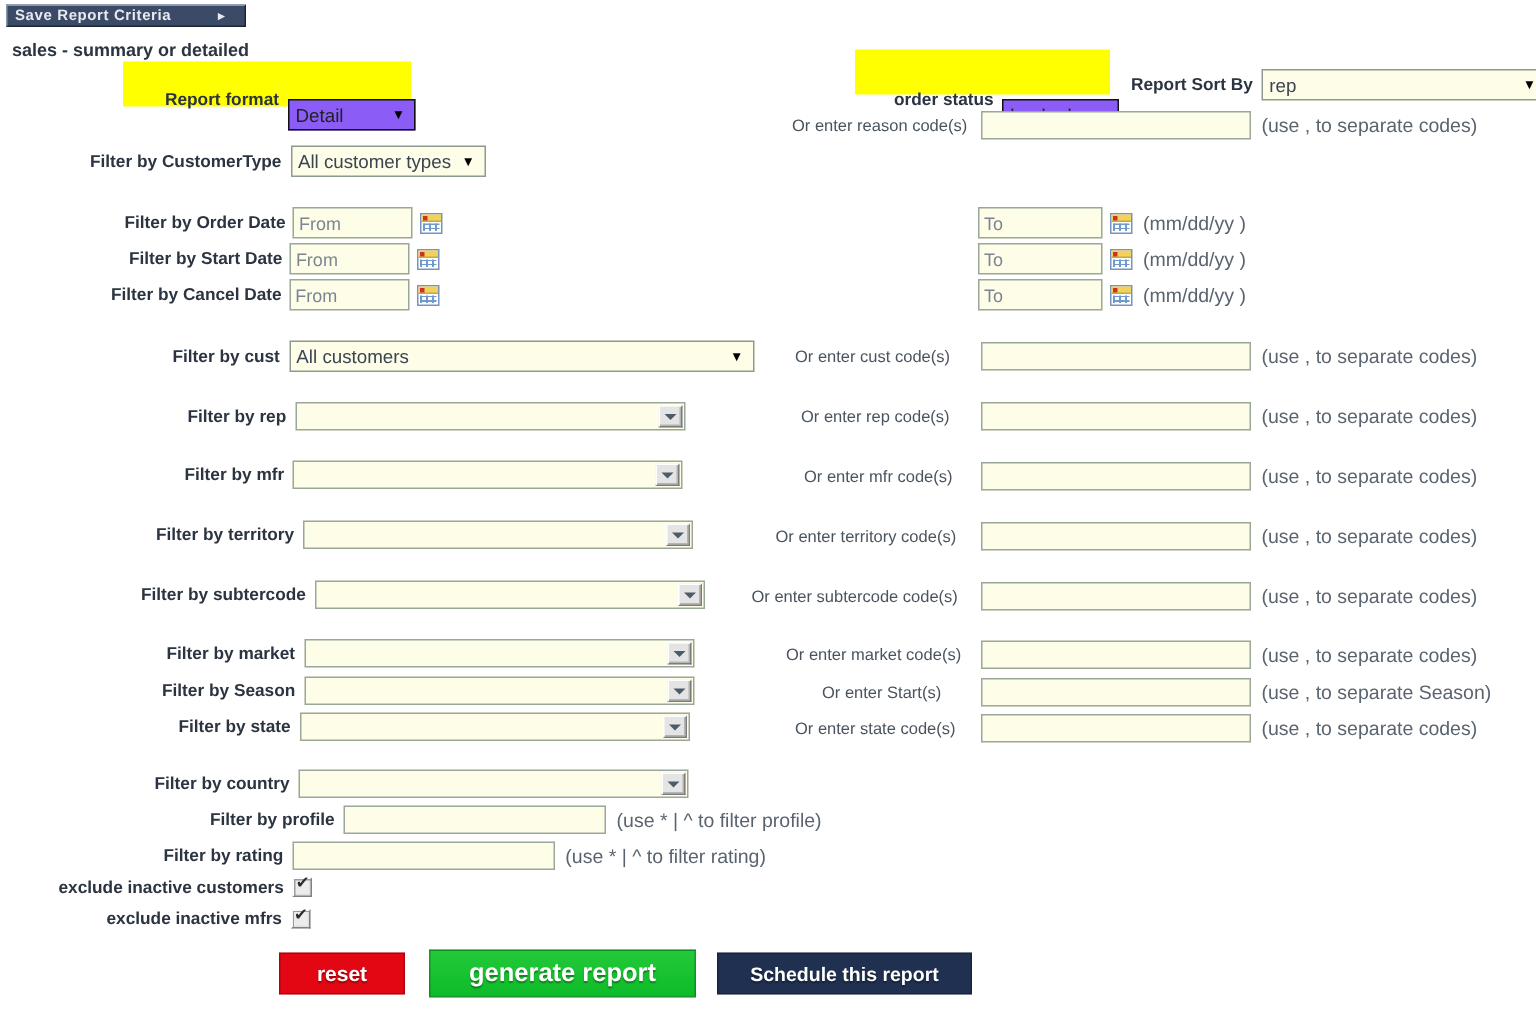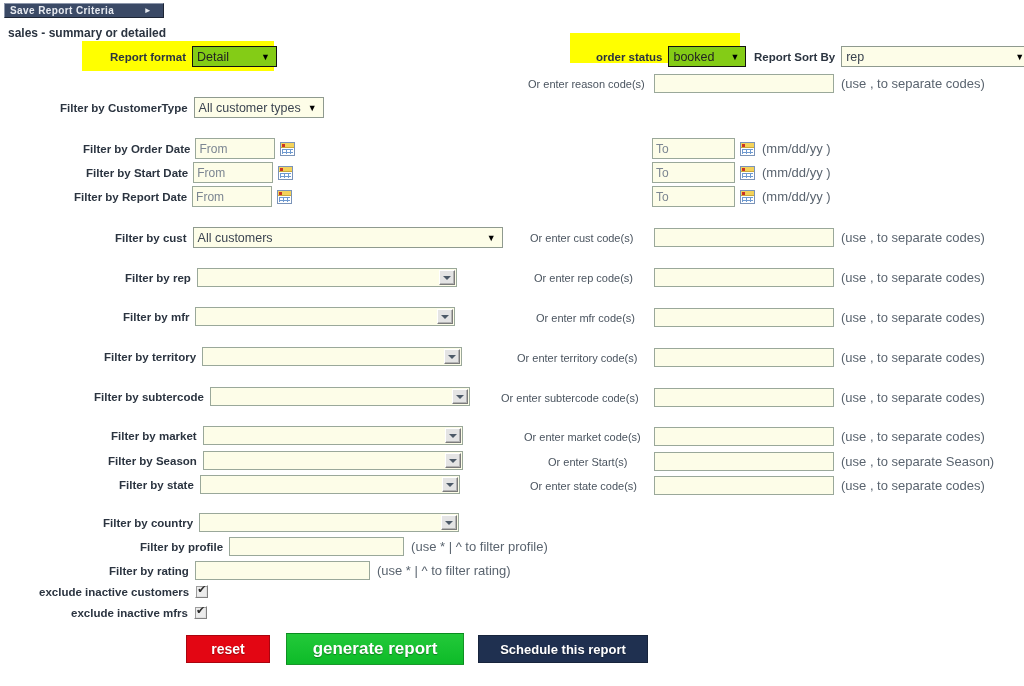--- a/index.html
+++ b/index.html
@@ -110,30 +110,31 @@
     right: 6px; top: 50%;
     transform: translateY(-50%);
     font-size: 9px;
     color: #000;
     line-height: 1;
   }
 
   
   .sel-yellow {
     position: relative;
-    background: #84cc16;
+    background: #8b5cf6;
     border: 1px solid #111;
     box-sizing: border-box;
     height: 21px;
     display: flex;
     align-items: center;
     padding: 0 4px;
     font-size: 12.5px;
     color: #222;
     cursor: pointer;
+    margin-top: 20px;
   }
   .sel-yellow .tri {
     position: absolute;
     right: 6px; top: 50%;
     transform: translateY(-50%);
     font-size: 9px; color: #000; line-height: 1;
   }
 
   
   .sel-native {
@@ -346,21 +347,21 @@
   <input class="tf" style="width: 83px; height: 21px;" placeholder="To">
   <span class="cal">
       <span class="bar"></span>
       <span class="pin"></span>
       <span class="grid"></span>
     </span>
   <span class="hint">(mm/dd/yy )</span>
 </div>
 
 <div class="row" style="left:58px; top:186px;">
-  <span class="lbl-bold">Filter by Report Date</span>
+  <span class="lbl-bold">Filter by Cancel Date</span>
   <input class="tf" style="width: 80px; height: 21px; margin-left: 5px;" placeholder="From">
   <span class="cal">
       <span class="bar"></span>
       <span class="pin"></span>
       <span class="grid"></span>
     </span>
 </div>
 <div class="row" style="left:652px; top:186px;">
   <input class="tf" style="width: 83px; height: 21px;" placeholder="To">
   <span class="cal">

